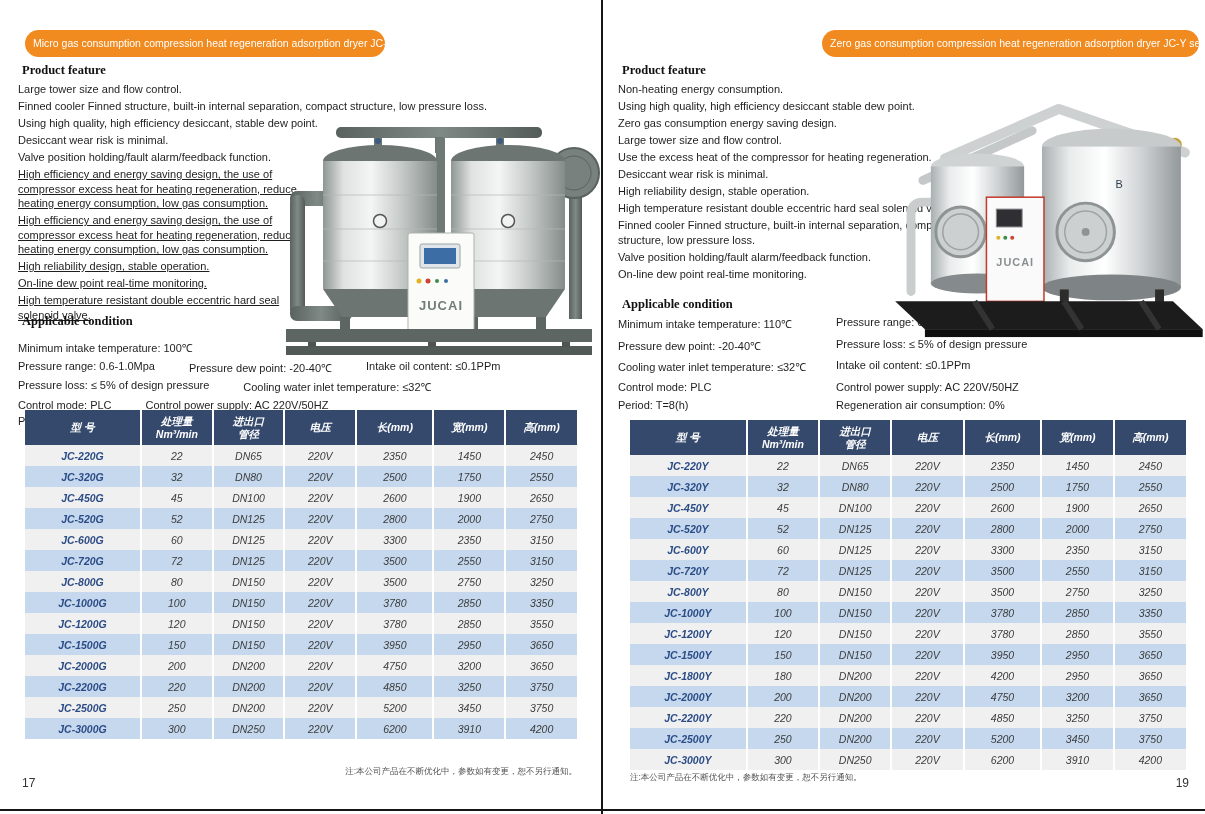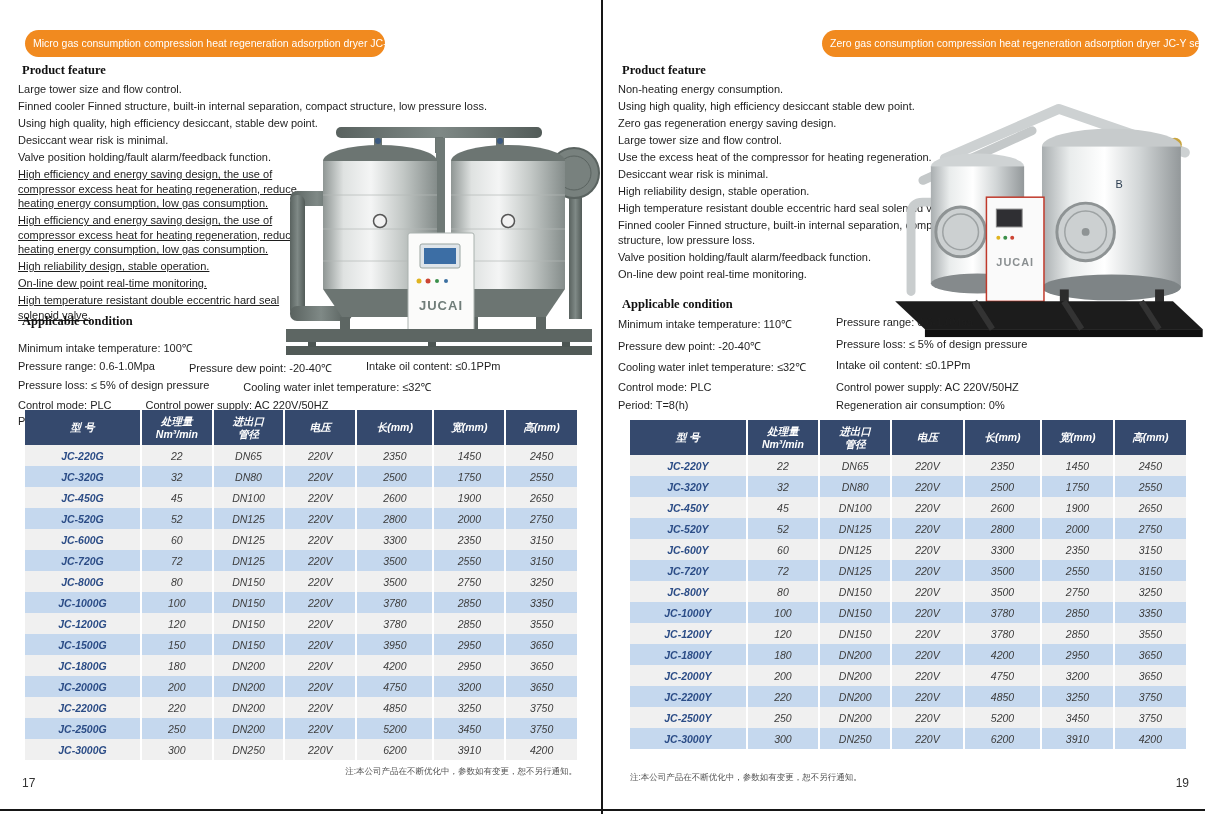--- a/index.html
+++ b/index.html
@@ -268,29 +268,20 @@
           <tr>
             <td class="model-cell">JC-1500G</td>
             <td>150</td>
             <td>DN150</td>
             <td>220V</td>
             <td>3950</td>
             <td>2950</td>
             <td>3650</td>
           </tr>
           <tr>
-            <td class="model-cell">JC-1800G</td>
-            <td>180</td>
-            <td>DN200</td>
-            <td>220V</td>
-            <td>4200</td>
-            <td>2950</td>
-            <td>3650</td>
-          </tr>
-          <tr>
             <td class="model-cell">JC-2000G</td>
             <td>200</td>
             <td>DN200</td>
             <td>220V</td>
             <td>4750</td>
             <td>3200</td>
             <td>3650</td>
           </tr>
           <tr>
             <td class="model-cell">JC-2200G</td>
@@ -325,21 +316,21 @@
     <div class="note">注:本公司产品在不断优化中，参数如有变更，恕不另行通知。</div>
     <div class="page-number">17</div>
   </div>
 
   <div class="page right">
     <div class="banner">Zero gas consumption compression heat regeneration adsorption dryer JC-Y series</div>
     <div class="section-title title-feature">Product feature</div>
     <ul class="features">
         <li>Non-heating energy consumption.</li>
         <li>Using high quality, high efficiency desiccant stable dew point.</li>
-        <li>Zero gas regeneration energy saving design.</li>
+        <li>Zero gas consumption energy saving design.</li>
         <li>Large tower size and flow control.</li>
         <li>Use the excess heat of the compressor for heating regeneration.</li>
         <li>Desiccant wear risk is minimal.</li>
         <li>High reliability design, stable operation.</li>
         <li>High temperature resistant double eccentric hard seal solenoid valve.</li>
         <li>Finned cooler Finned structure, built-in internal separation, compact structure, low pressure loss.</li>
         <li>Valve position holding/fault alarm/feedback function.</li>
         <li>On-line dew point real-time monitoring.</li>
       </ul>
 
@@ -496,20 +487,29 @@
           <tr>
             <td class="model-cell">JC-1200Y</td>
             <td>120</td>
             <td>DN150</td>
             <td>220V</td>
             <td>3780</td>
             <td>2850</td>
             <td>3550</td>
           </tr>
           <tr>
+            <td class="model-cell">JC-1500Y</td>
+            <td>150</td>
+            <td>DN150</td>
+            <td>220V</td>
+            <td>3950</td>
+            <td>2950</td>
+            <td>3650</td>
+          </tr>
+          <tr>
             <td class="model-cell">JC-1800Y</td>
             <td>180</td>
             <td>DN200</td>
             <td>220V</td>
             <td>4200</td>
             <td>2950</td>
             <td>3650</td>
           </tr>
           <tr>
             <td class="model-cell">JC-2000Y</td>

